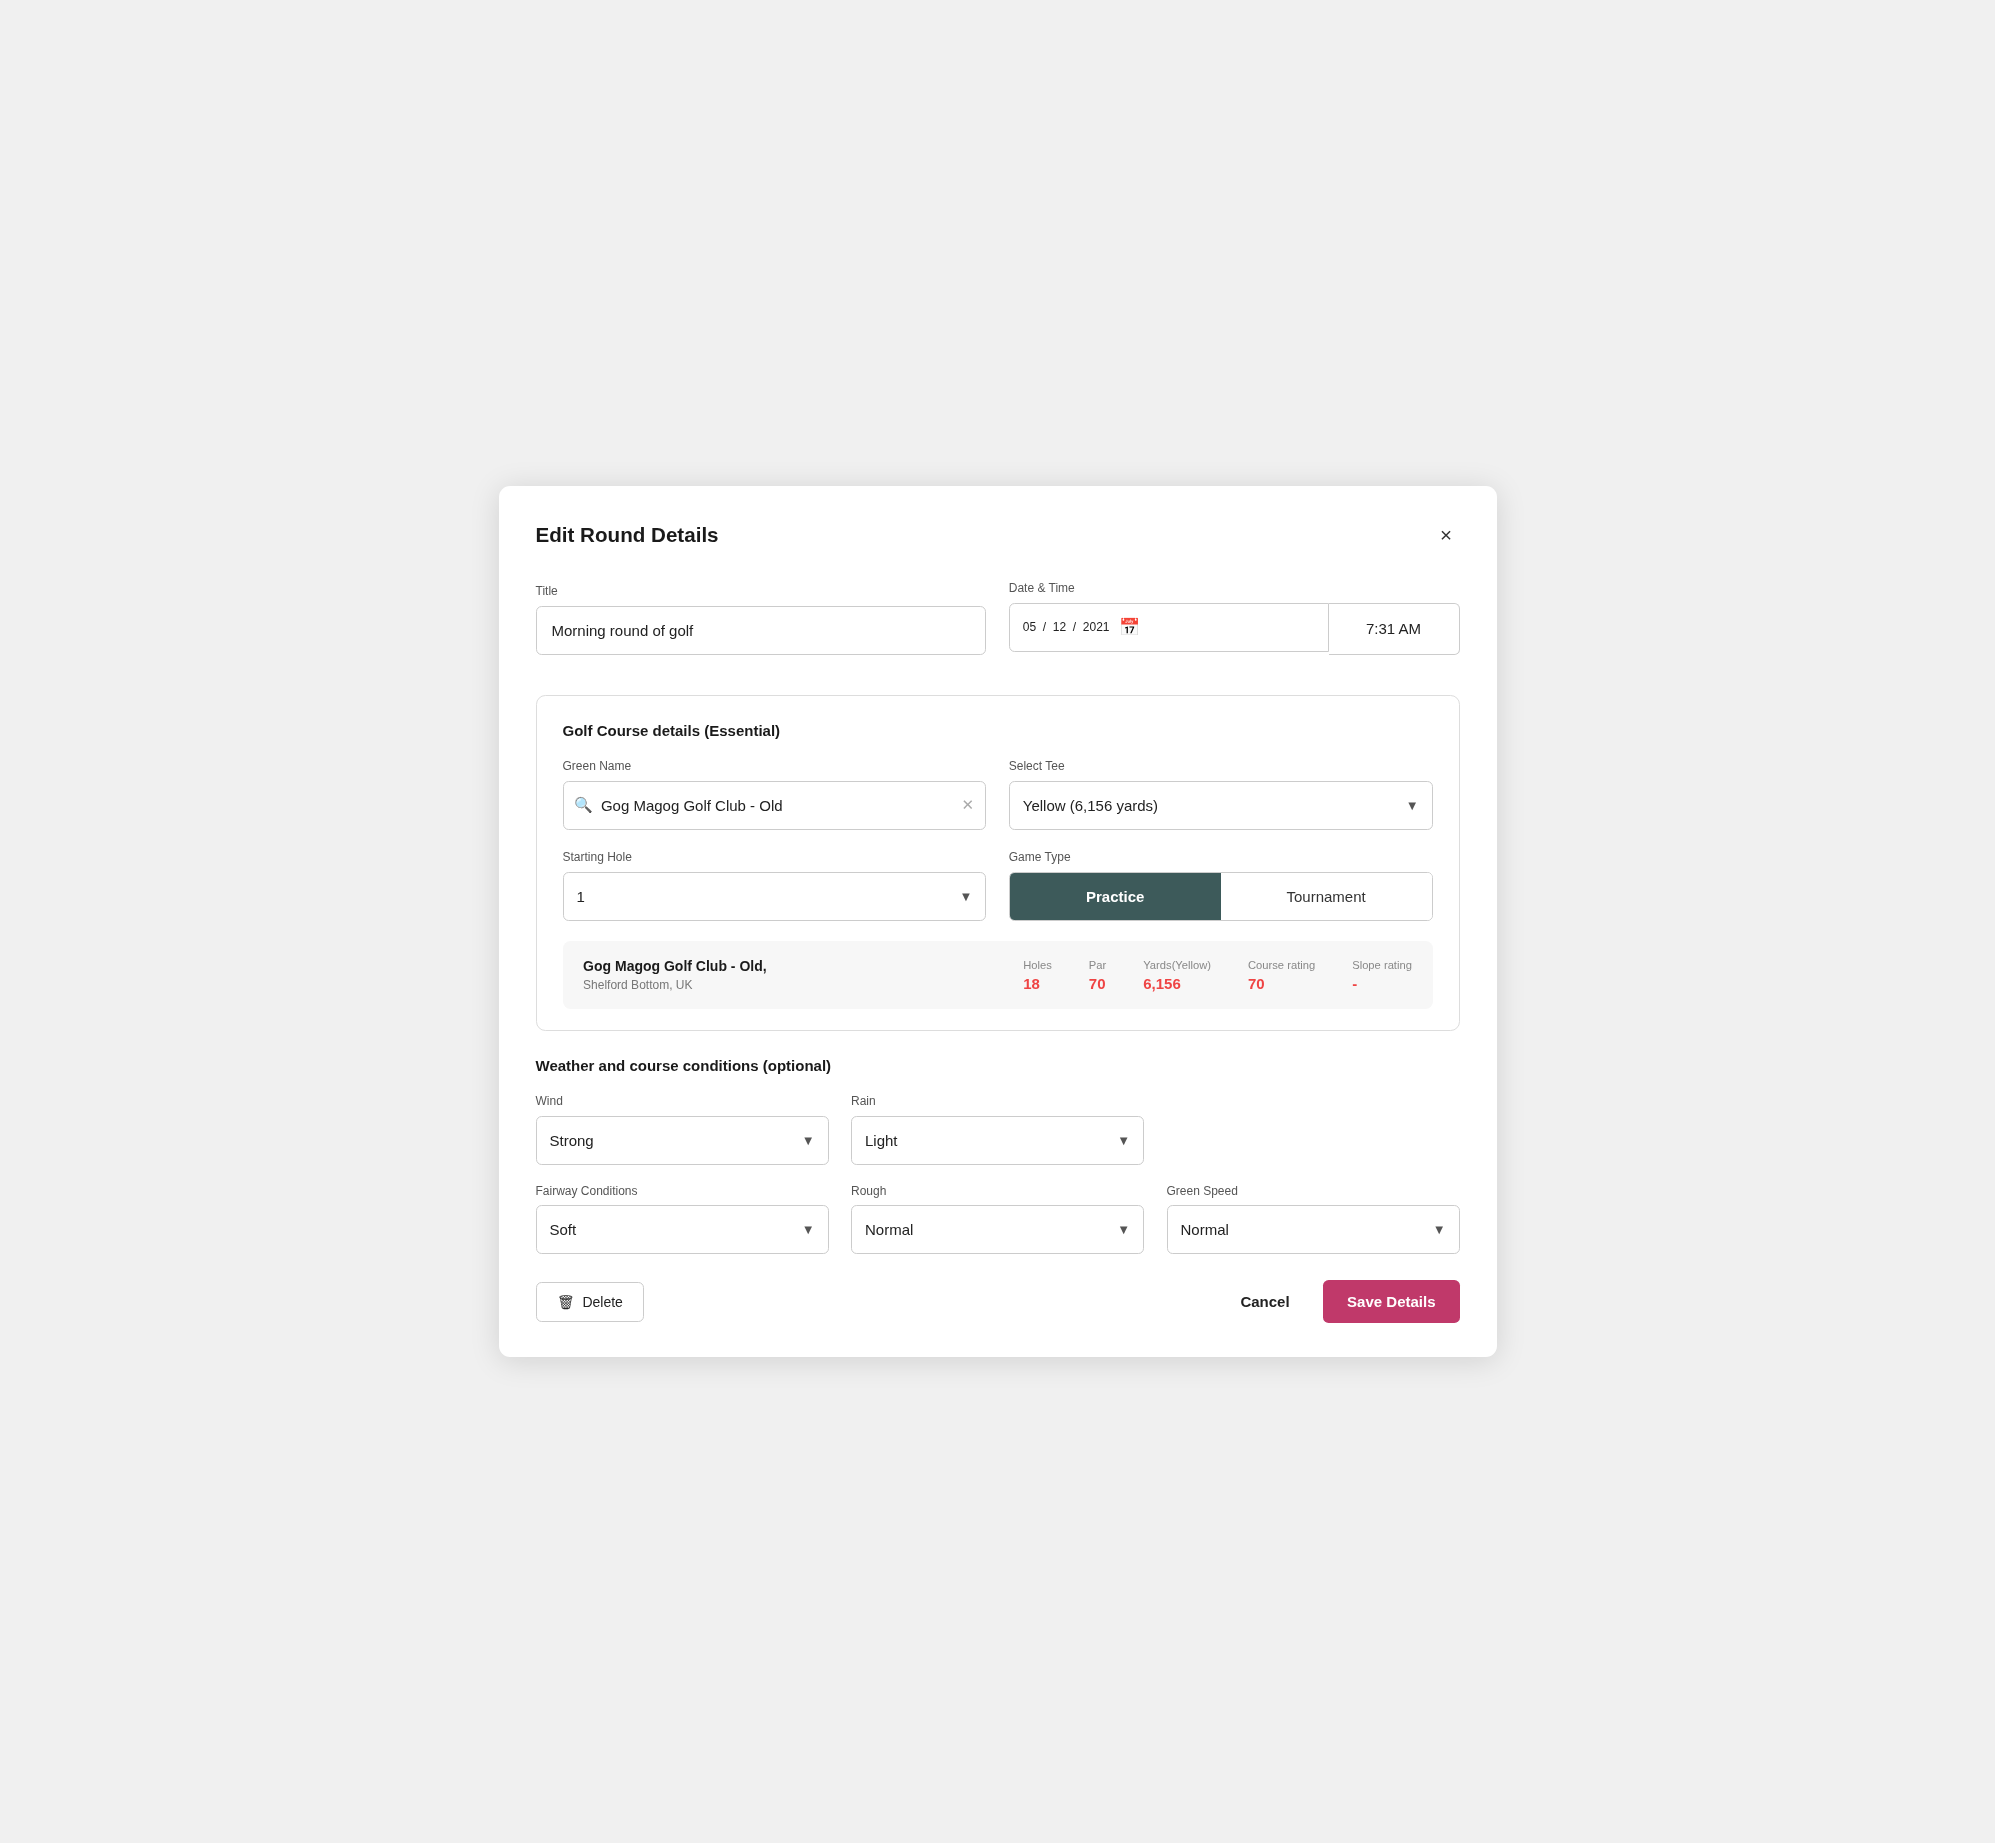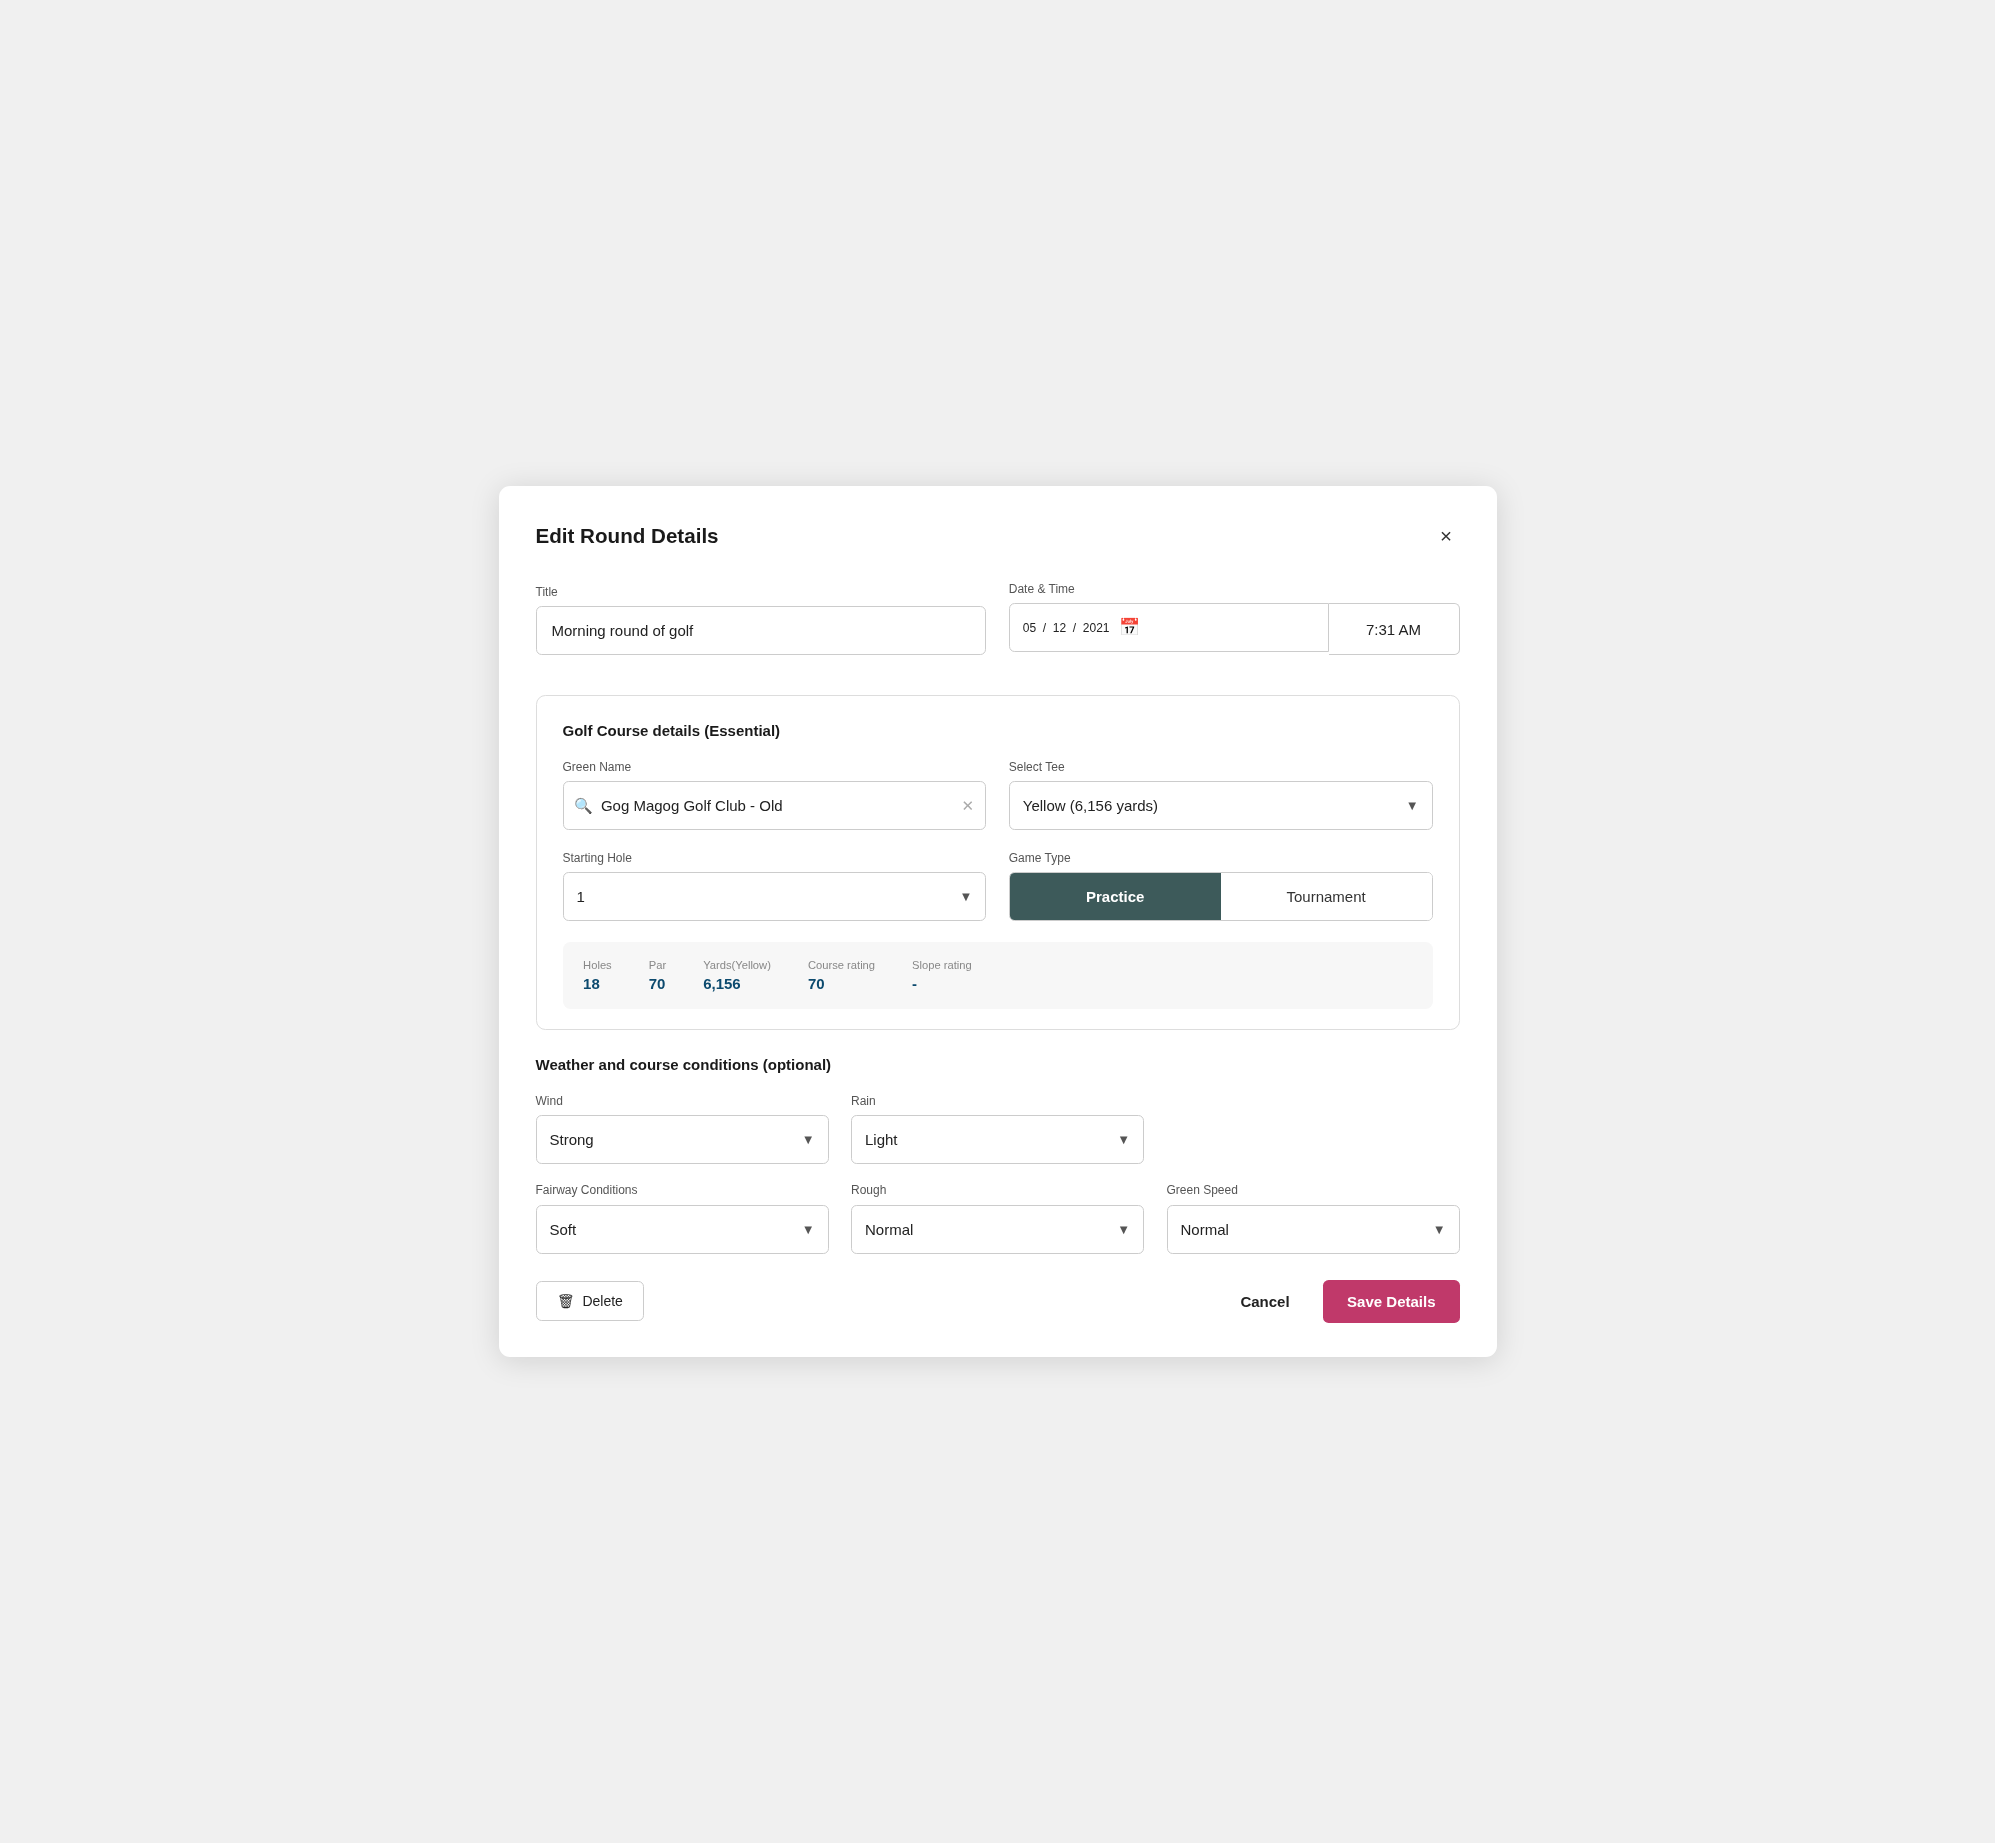--- a/index.html
+++ b/index.html
@@ -221,21 +221,21 @@
       align-items: flex-start;
       gap: 3.7px;
     }
     .stat-label {
       font-size: 11.2px;
       color: #888;
     }
     .stat-value {
       font-size: 15px;
       font-weight: 700;
-      color: #0c4a6e;
+      color: #ef4444;
     }
 
     
     .weather-title {
       font-size: 15px;
       font-weight: 700;
       color: #1a1a1a;
       margin-bottom: 20.6px;
     }
     .weather-row {
@@ -364,20 +364,24 @@
       <div class="field-group">
         <label class="field-label">Game Type</label>
         <div class="game-type-toggle">
           <button class="toggle-btn active">Practice</button>
           <button class="toggle-btn">Tournament</button>
         </div>
       </div>
     </div>
 
     <div class="course-info-row">
+      <div class="course-info-main">
+        <div class="course-info-name">Gog Magog Golf Club - Old,</div>
+        <div class="course-info-location">Shelford Bottom, UK</div>
+      </div>
       <div class="course-stats">
         <div class="stat-col">
           <span class="stat-label">Holes</span>
           <span class="stat-value">18</span>
         </div>
         <div class="stat-col">
           <span class="stat-label">Par</span>
           <span class="stat-value">70</span>
         </div>
         <div class="stat-col">

